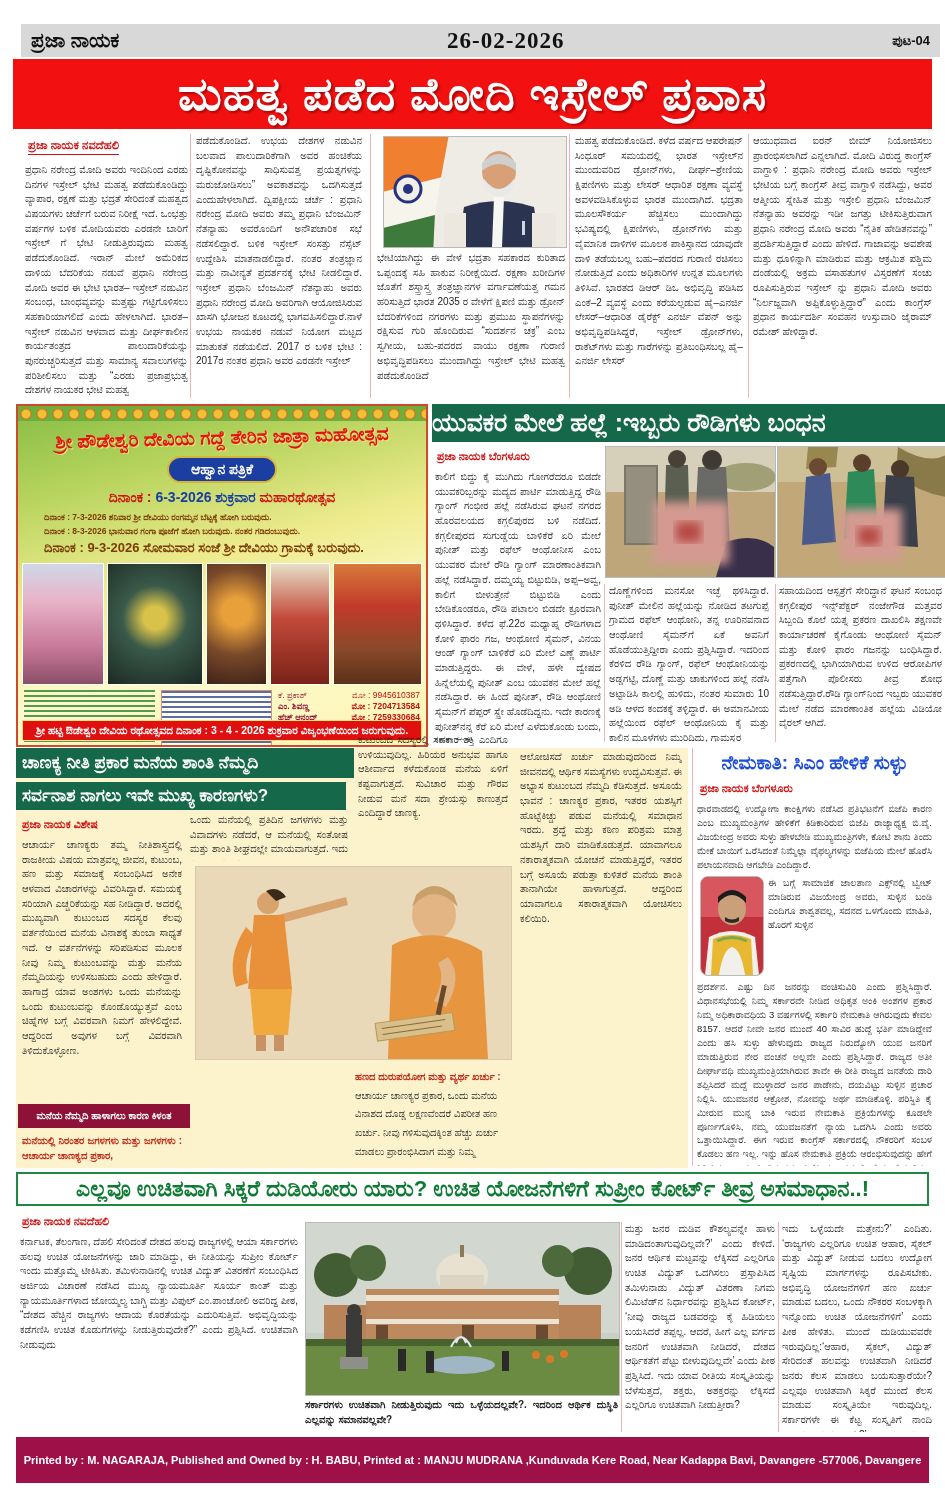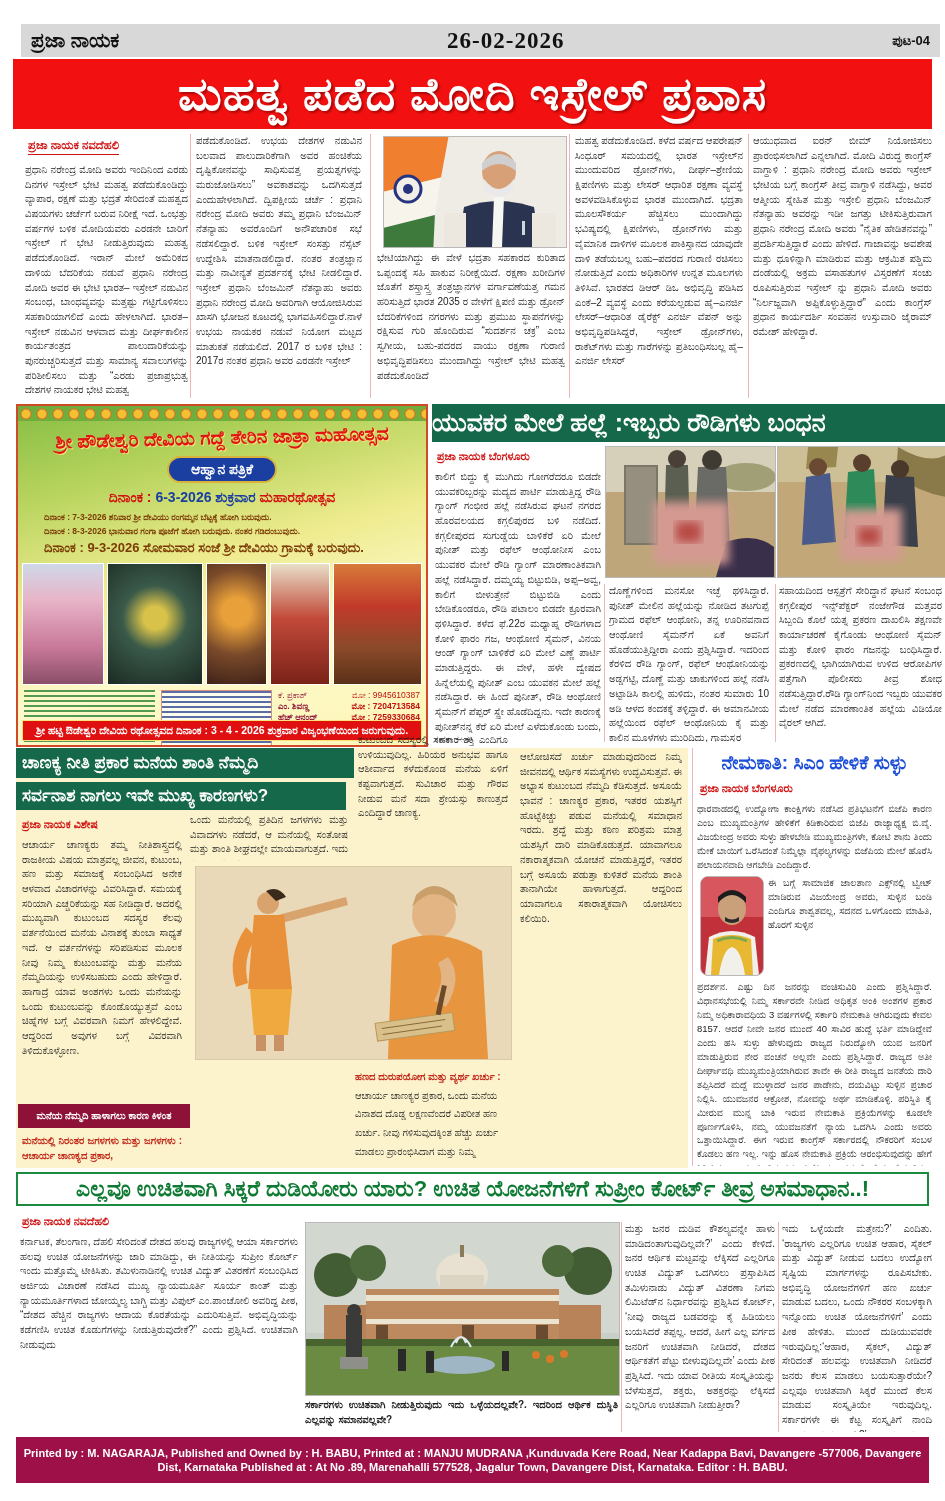--- a/index.html
+++ b/index.html
@@ -285,16 +285,15 @@
   <div class="abs col" style="left:305px;top:1398px;width:313px;height:32px;font-weight:bold;">ಸರ್ಕಾರಗಳು ಉಚಿತವಾಗಿ ನೀಡುತ್ತಿರುವುದು ಇದು ಒಳ್ಳೆಯದಲ್ಲವೇ?. ಇದರಿಂದ ಆರ್ಥಿಕ ದುಸ್ಥಿತಿ ಎಲ್ಲವನ್ನು ಸಮಾನವಲ್ಲವೇ?</div>
 
   <div class="abs col" style="left:625px;top:1222px;width:150px;height:210px;">ಮತ್ತು ಜನರ ದುಡಿವ ಕೌಶಲ್ಯವನ್ನೇ ಹಾಳು ಮಾಡಿದಂತಾಗುವುದಿಲ್ಲವೇ?’ ಎಂದು ಕೇಳಿದೆ. ಜನರ ಆರ್ಥಿಕ ಮಟ್ಟವನ್ನು ಲೆಕ್ಕಿಸದೆ ಎಲ್ಲರಿಗೂ ಉಚಿತ ವಿದ್ಯುತ್ ಒದಗಿಸಲು ಪ್ರಸ್ತಾಪಿಸಿದ ತಮಿಳುನಾಡು ವಿದ್ಯುತ್ ವಿತರಣಾ ನಿಗಮ ಲಿಮಿಟೆಡ್‌ನ ನಿರ್ಧಾರವನ್ನು ಪ್ರಶ್ನಿಸಿದ ಕೋರ್ಟ್, ‘ನೀವು ರಾಜ್ಯದ ಬಡವರನ್ನು ಕೈ ಹಿಡಿಯಲು ಬಯಸಿದರೆ ತಪ್ಪಲ್ಲ. ಆದರೆ, ಹೀಗೆ ಎಲ್ಲ ವರ್ಗದ ಜನರಿಗೆ ಉಚಿತವಾಗಿ ನೀಡಿದರೆ, ದೇಶದ ಆರ್ಥಿಕತೆಗೆ ಪೆಟ್ಟು ಬೀಳುವುದಿಲ್ಲವೇ’ ಎಂದು ಪೀಠ ಪ್ರಶ್ನಿಸಿದೆ. ಇದು ಯಾವ ರೀತಿಯ ಸಂಸ್ಕೃತಿಯನ್ನು ಬೆಳೆಸುತ್ತದೆ, ಶಕ್ತರು, ಅಶಕ್ತರನ್ನು ಲೆಕ್ಕಿಸದೆ ಎಲ್ಲರಿಗೂ ಉಚಿತವಾಗಿ ನೀಡುತ್ತೀರಾ?</div>
   <div class="abs col" style="left:782px;top:1222px;width:150px;height:210px;">ಇದು ಒಳ್ಳೆಯದೇ ಮತ್ತೇನು?’ ಎಂದಿತು. ‘ರಾಜ್ಯಗಳು ಎಲ್ಲರಿಗೂ ಉಚಿತ ಆಹಾರ, ಸೈಕಲ್ ಮತ್ತು ವಿದ್ಯುತ್ ನೀಡುವ ಬದಲು ಉದ್ಯೋಗ ಸೃಷ್ಟಿಯ ಮಾರ್ಗಗಳನ್ನು ರೂಪಿಸಬೇಕು. ಅಭಿವೃದ್ಧಿ ಯೋಜನೆಗಳಿಗೆ ಹಣ ಖರ್ಚು ಮಾಡುವ ಬದಲು, ಒಂದು ನೌಕರರ ಸಂಬಳಕ್ಕಾಗಿ ಇನ್ನೊಂದು ಉಚಿತ ಯೋಜನೆಗಳಿಗೆ’ ಎಂದು ಪೀಠ ಹೇಳಿತು. ಮುಂದೆ ದುಡಿಯುವವರೇ ಇರುವುದಿಲ್ಲ:‘ಆಹಾರ, ಸೈಕಲ್, ವಿದ್ಯುತ್ ಸೇರಿದಂತೆ ಹಲವನ್ನು ಉಚಿತವಾಗಿ ನೀಡಿದರೆ ಜನರು ಕೆಲಸ ಮಾಡಲು ಬಯಸುತ್ತಾರೆಯೇ? ಎಲ್ಲವೂ ಉಚಿತವಾಗಿ ಸಿಕ್ಕರೆ ಮುಂದೆ ಕೆಲಸ ಮಾಡುವ ಸಂಸ್ಕೃತಿಯೇ ಇರುವುದಿಲ್ಲ. ಸರ್ಕಾರಗಳೇ ಈ ಕೆಟ್ಟ ಸಂಸ್ಕೃತಿಗೆ ನಾಂದಿ ಹಾಡಿದಂತಾಗುವುದಿಲ್ಲವೇ?’ ಎಂದು ಸುಪ್ರೀಂ ಕೋರ್ಟ್ ಮುಖ್ಯ ನ್ಯಾಯಮೂರ್ತಿ ಸೂರ್ಯ ಕಾಂತ್ ಕೇಳಿದರು.</div>
   <div class="vrule" style="left:621px;top:1222px;height:210px;"></div>
   <div class="vrule" style="left:778px;top:1222px;height:210px;"></div>
 
   <div class="abs" style="left:16px;top:1437px;width:913px;height:46px;background:#9e1148;color:#fff;
               display:flex;flex-direction:column;align-items:center;justify-content:center;gap:2px;">
     <span style="font-size:11px;font-weight:bold;white-space:nowrap;">Printed by : M. NAGARAJA, Published and Owned by : H. BABU, Printed at : MANJU MUDRANA ,Kunduvada Kere Road, Near Kadappa Bavi, Davangere -577006, Davangere</span>
-    <span style="font-size:11px;font-weight:bold;white-space:nowrap;">Dist, Karnataka Published at : At No .89, Marenahalli 577528, Jagalur Town, Davangere Dist, Karnataka. Editor : H. BABU.</span>
   </div>
 
 </div>
 
 </body></html>

